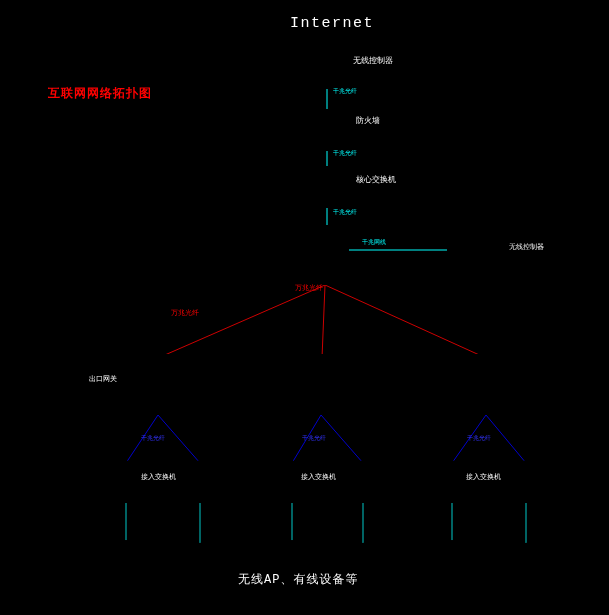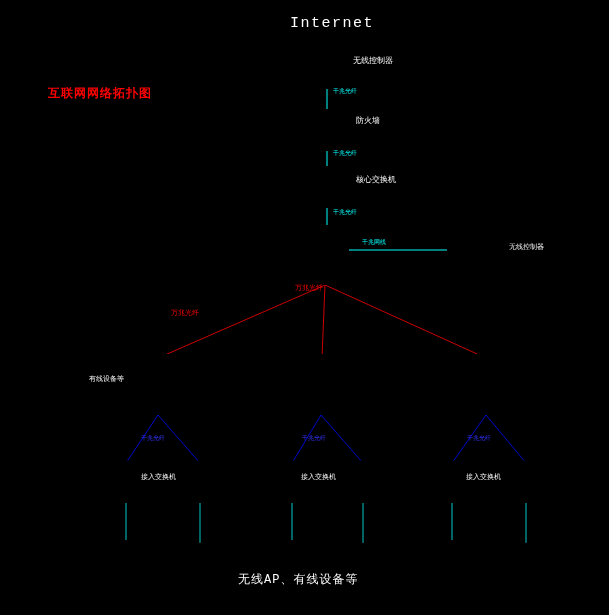--- a/index.html
+++ b/index.html
@@ -187,21 +187,21 @@
 
   <div class="lbl lbl-internet" style="left:290px;top:16px">Internet</div>
   <div class="lbl lbl-title" style="left:48px;top:88px">互联网网络拓扑图</div>
   <div class="lbl lbl-note" style="left:238px;top:574px">无线AP、有线设备等</div>
 
   <div class="lbl lbl-node" style="left:353px;top:57px">无线控制器</div>
   <div class="lbl lbl-node" style="left:356px;top:117px">防火墙</div>
   <div class="lbl lbl-node" style="left:356px;top:176px">核心交换机</div>
   <div class="lbl lbl-core" style="left:295px;top:285px">万兆光纤</div>
   <div class="lbl lbl-small" style="left:509px;top:244px">无线控制器</div>
-  <div class="lbl lbl-small" style="left:89px;top:376px">有线设备等</div>
+  <div class="lbl lbl-small" style="left:89px;top:376px">出口网关</div>
   <div class="lbl lbl-small" style="left:141px;top:474px">接入交换机</div>
   <div class="lbl lbl-small" style="left:301px;top:474px">接入交换机</div>
   <div class="lbl lbl-small" style="left:466px;top:474px">接入交换机</div>
 
   <div class="lbl lbl-link-cyan" style="left:333px;top:89px">千兆光纤</div>
   <div class="lbl lbl-link-cyan" style="left:333px;top:151px">千兆光纤</div>
   <div class="lbl lbl-link-cyan" style="left:333px;top:210px">千兆光纤</div>
   <div class="lbl lbl-link-cyan" style="left:362px;top:240px">千兆网线</div>
   <div class="lbl lbl-link-red" style="left:171px;top:310px">万兆光纤</div>
   <div class="lbl lbl-link-blue" style="left:141px;top:436px">千兆光纤</div>

